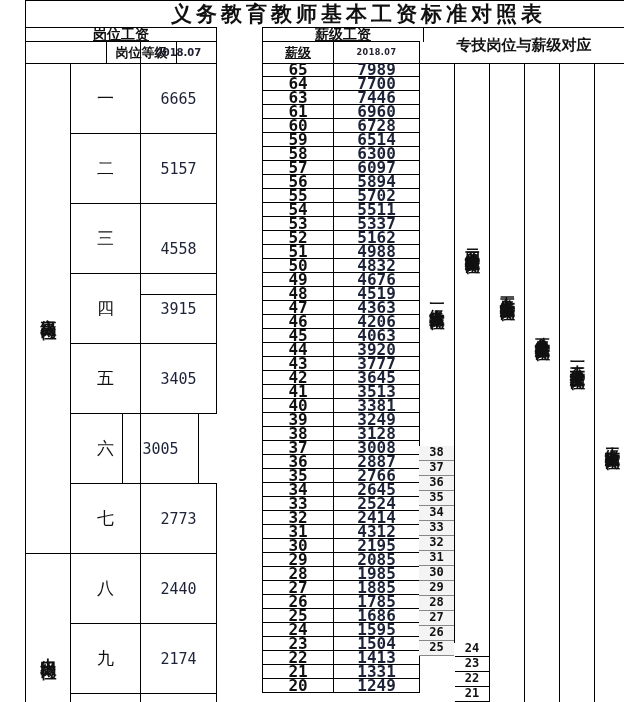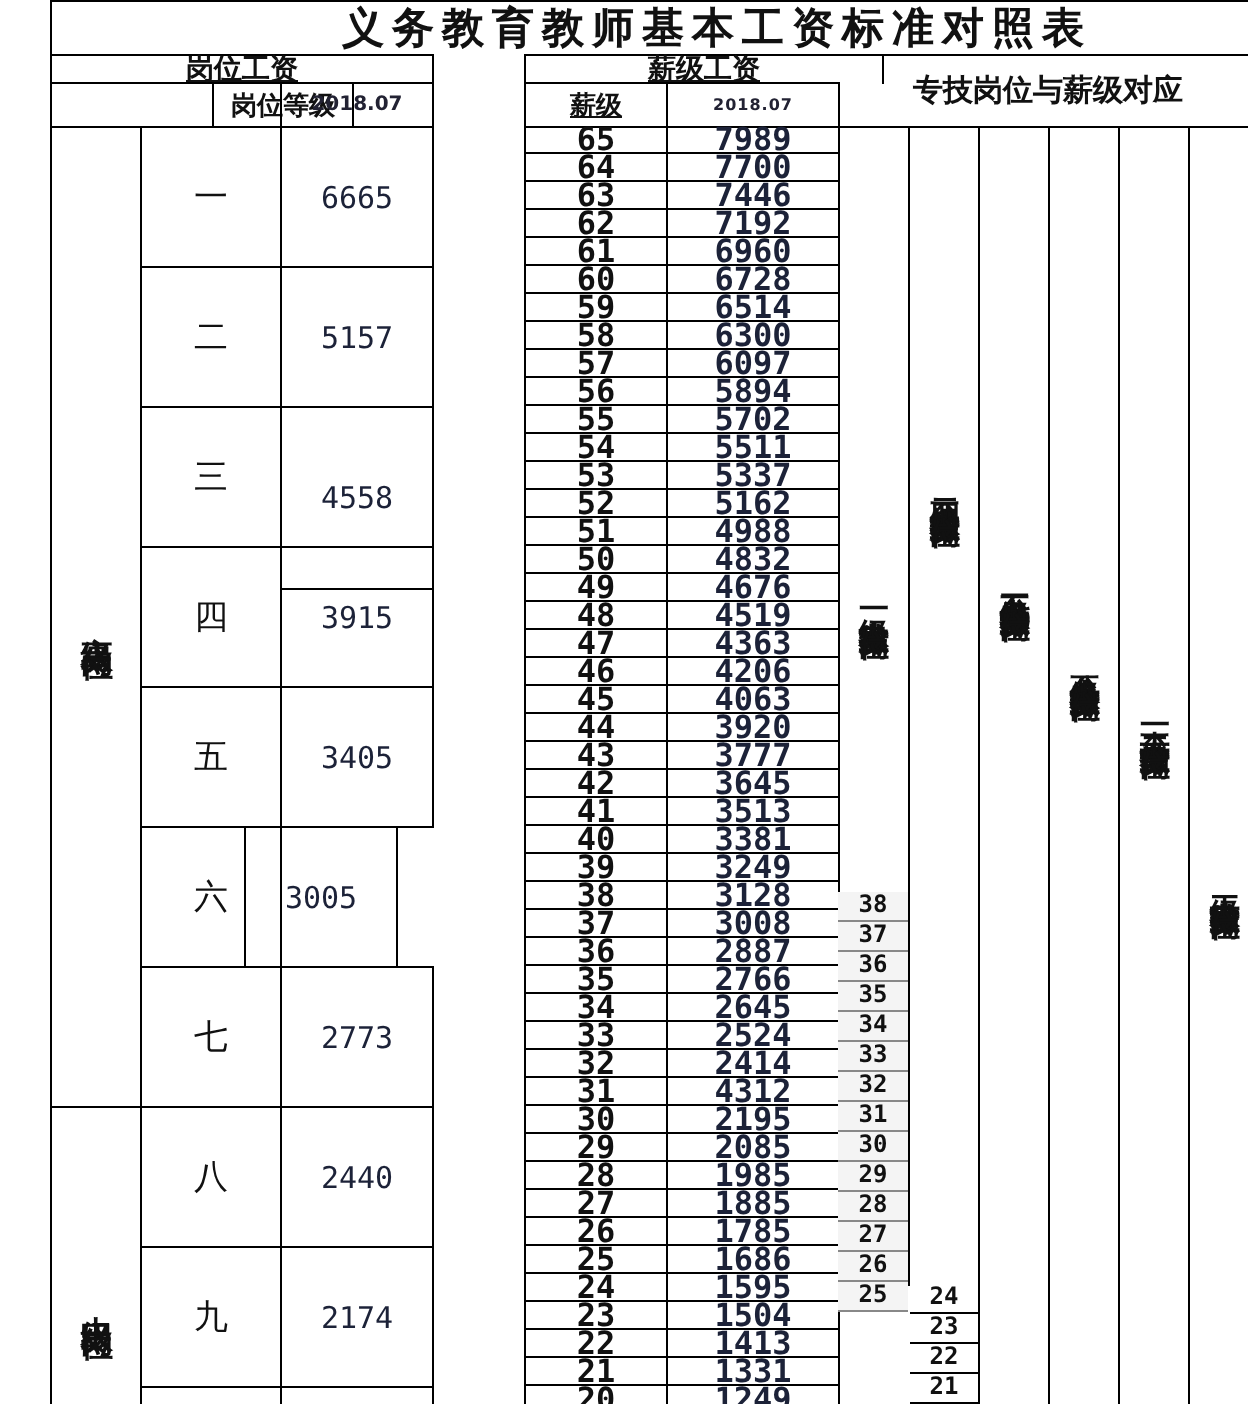--- a/index.html
+++ b/index.html
@@ -90,43 +90,39 @@
       <div class="abs b cell amt" style="left:70px;top:0;width:77px;height:71px;">2174</div>
     </div>
     <div class="abs" style="left:0;top:630px;width:147px;height:20px;border-left:1px solid #000;border-right:1px solid #000;">
       <div class="abs" style="left:69px;top:0;width:1px;height:20px;background:#000;"></div>
     </div>
   </div>
 </div>
 
 <div class="abs" style="left:262px;top:27px;width:362px;height:675px;">
 
-  <div class="abs hdr" style="left:0;top:0;width:180px;height:15px;border:1px solid #000;border-bottom:none;">
+  <div class="abs hdr" style="left:0;top:0;width:162px;height:15px;border:1px solid #000;border-bottom:none;">
     <span class="hdr-u">薪级工资</span>
   </div>
   <div class="abs b hdr" style="left:0;top:14px;width:72px;height:23px;text-decoration:underline;">薪级</div>
   <div class="abs b hdr date" style="left:71px;top:14px;width:87px;height:23px;">2018.07</div>
   <div class="abs hdr" style="left:157px;top:0;width:210px;height:37px;border-top:1px solid #000;border-bottom:1px solid #000;font-size:15px;">专技岗位与薪级对应</div>
 
   <div class="abs" id="scale-rows" style="left:0;top:36px;width:158px;border-left:1px solid #000;border-right:1px solid #000;">
       <div class="srow">
         <div class="lv">65</div>
         <div class="am">7989</div>
       </div>
       <div class="srow">
         <div class="lv">64</div>
         <div class="am">7700</div>
       </div>
       <div class="srow">
         <div class="lv">63</div>
         <div class="am">7446</div>
-      </div>
-      <div class="srow">
-        <div class="lv">62</div>
-        <div class="am">7192</div>
       </div>
       <div class="srow">
         <div class="lv">61</div>
         <div class="am">6960</div>
       </div>
       <div class="srow">
         <div class="lv">60</div>
         <div class="am">6728</div>
       </div>
       <div class="srow">

